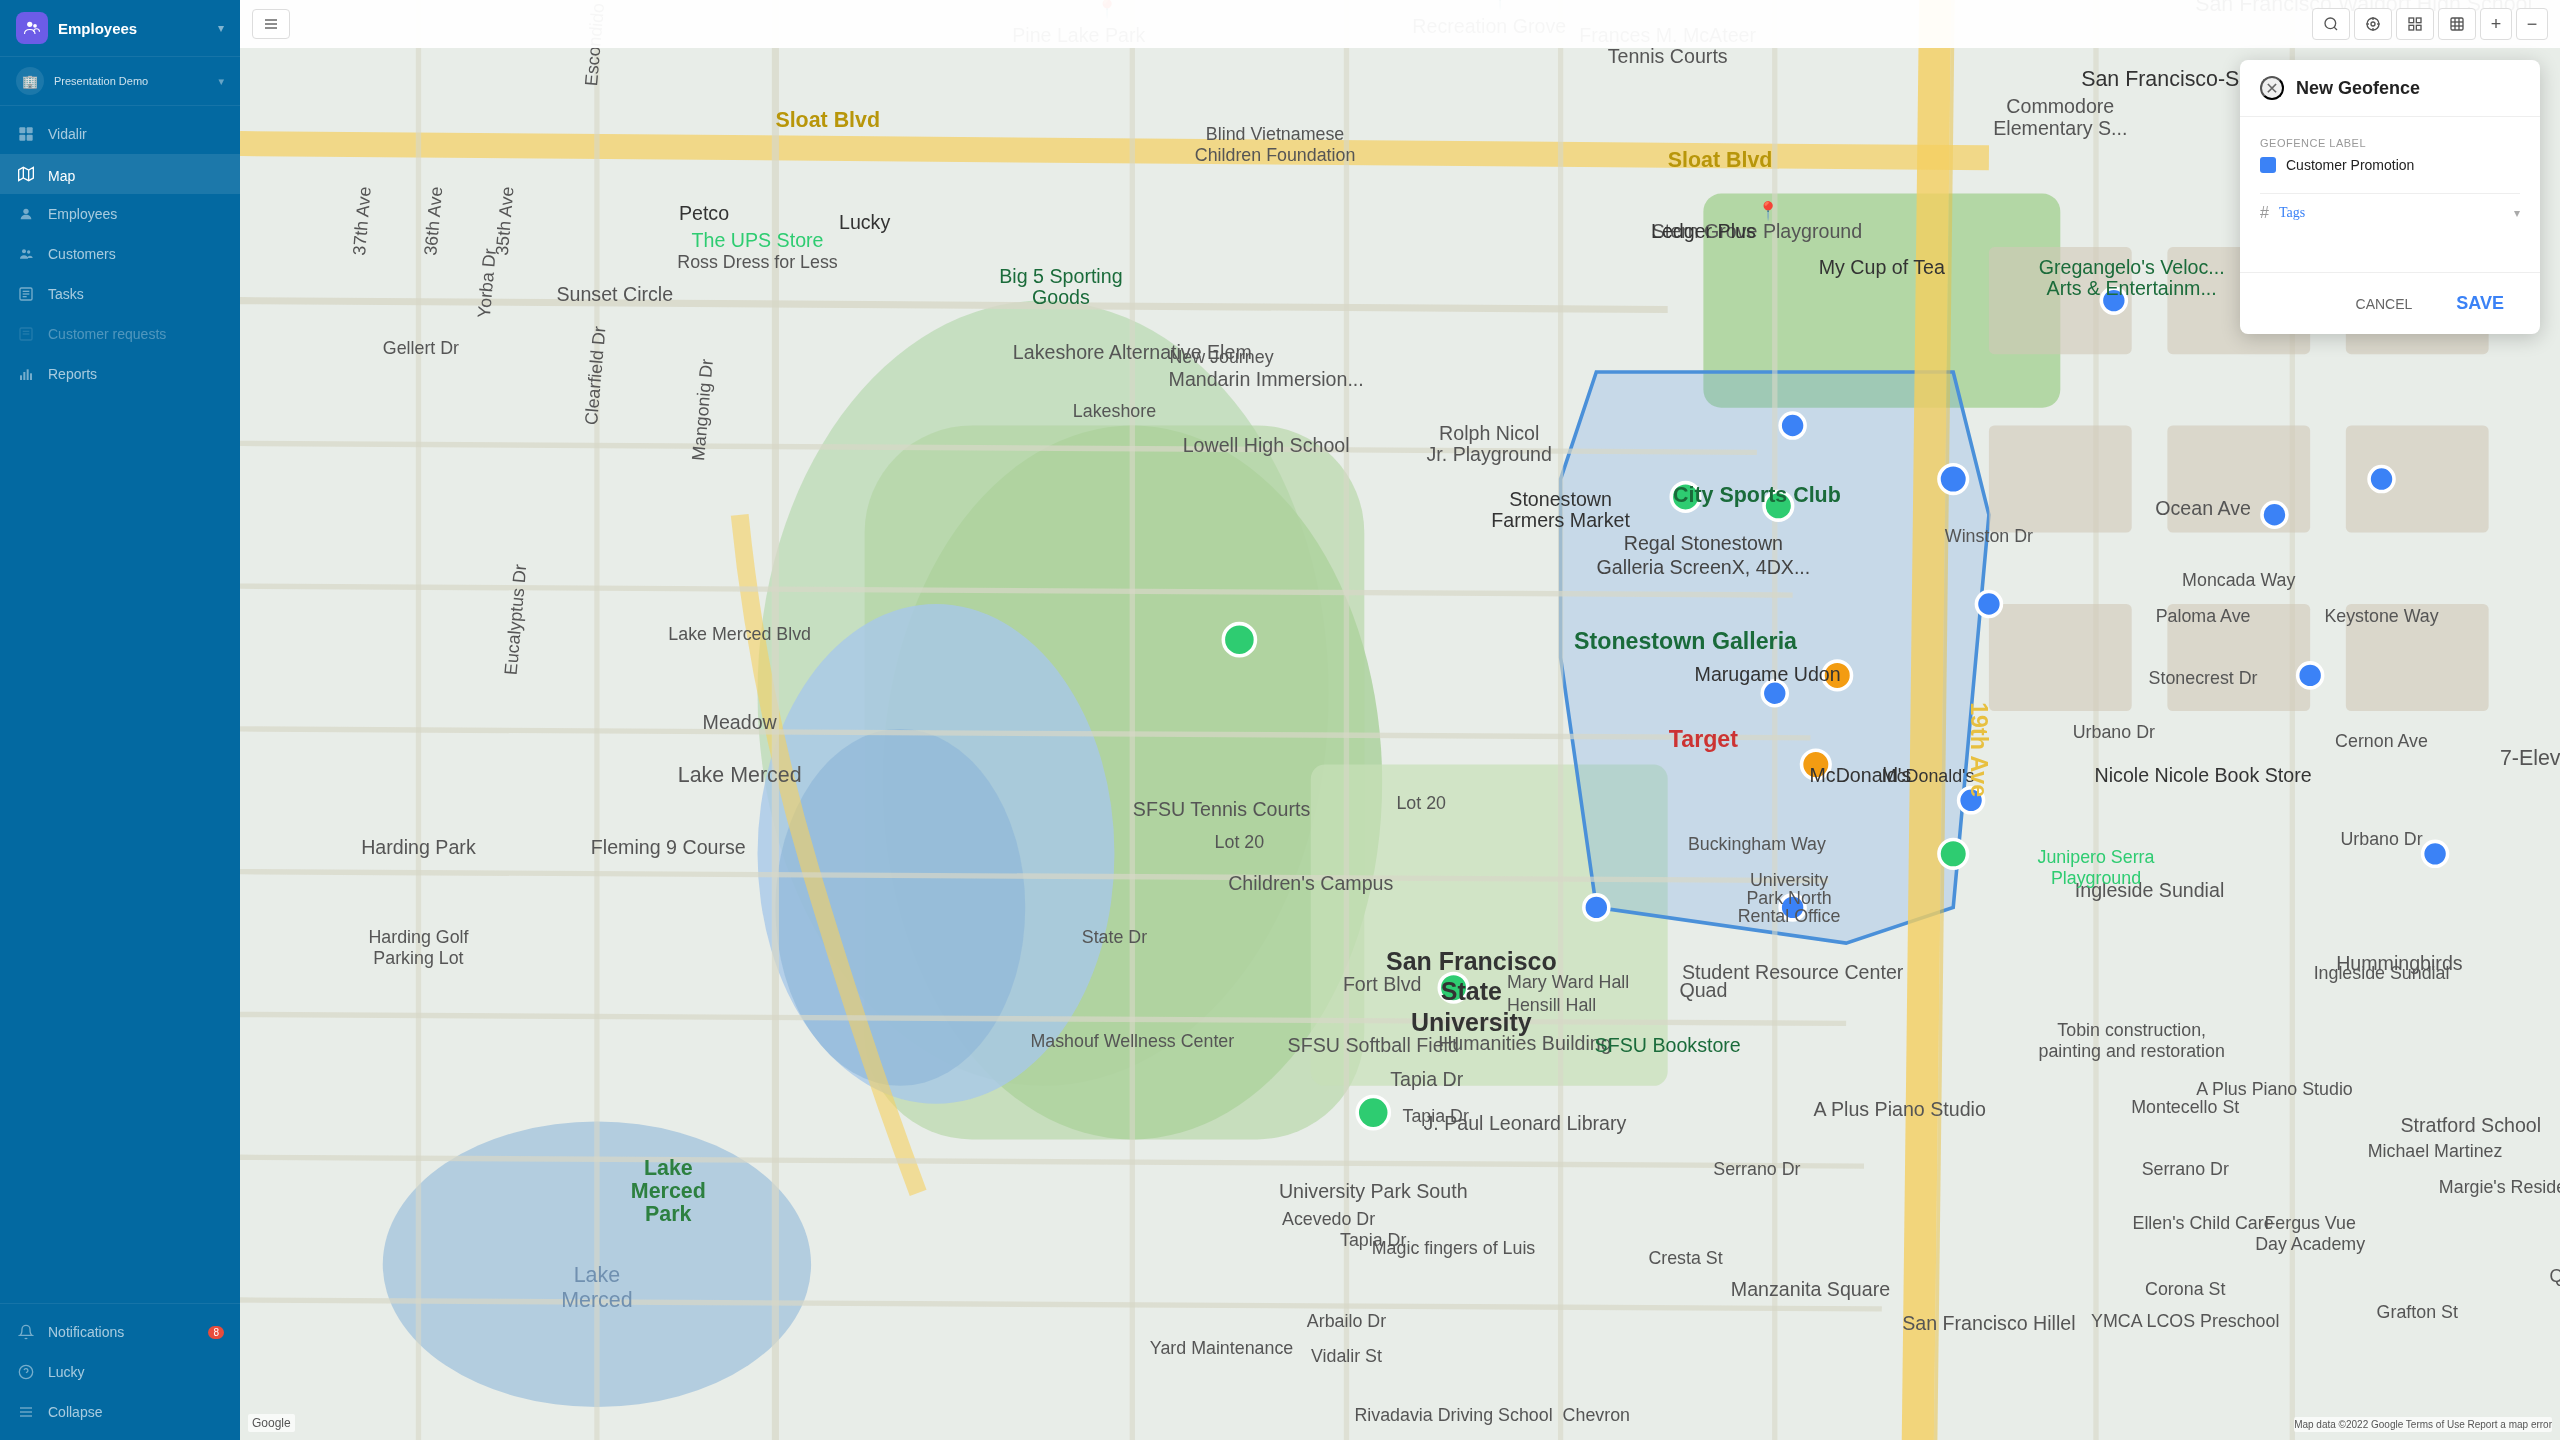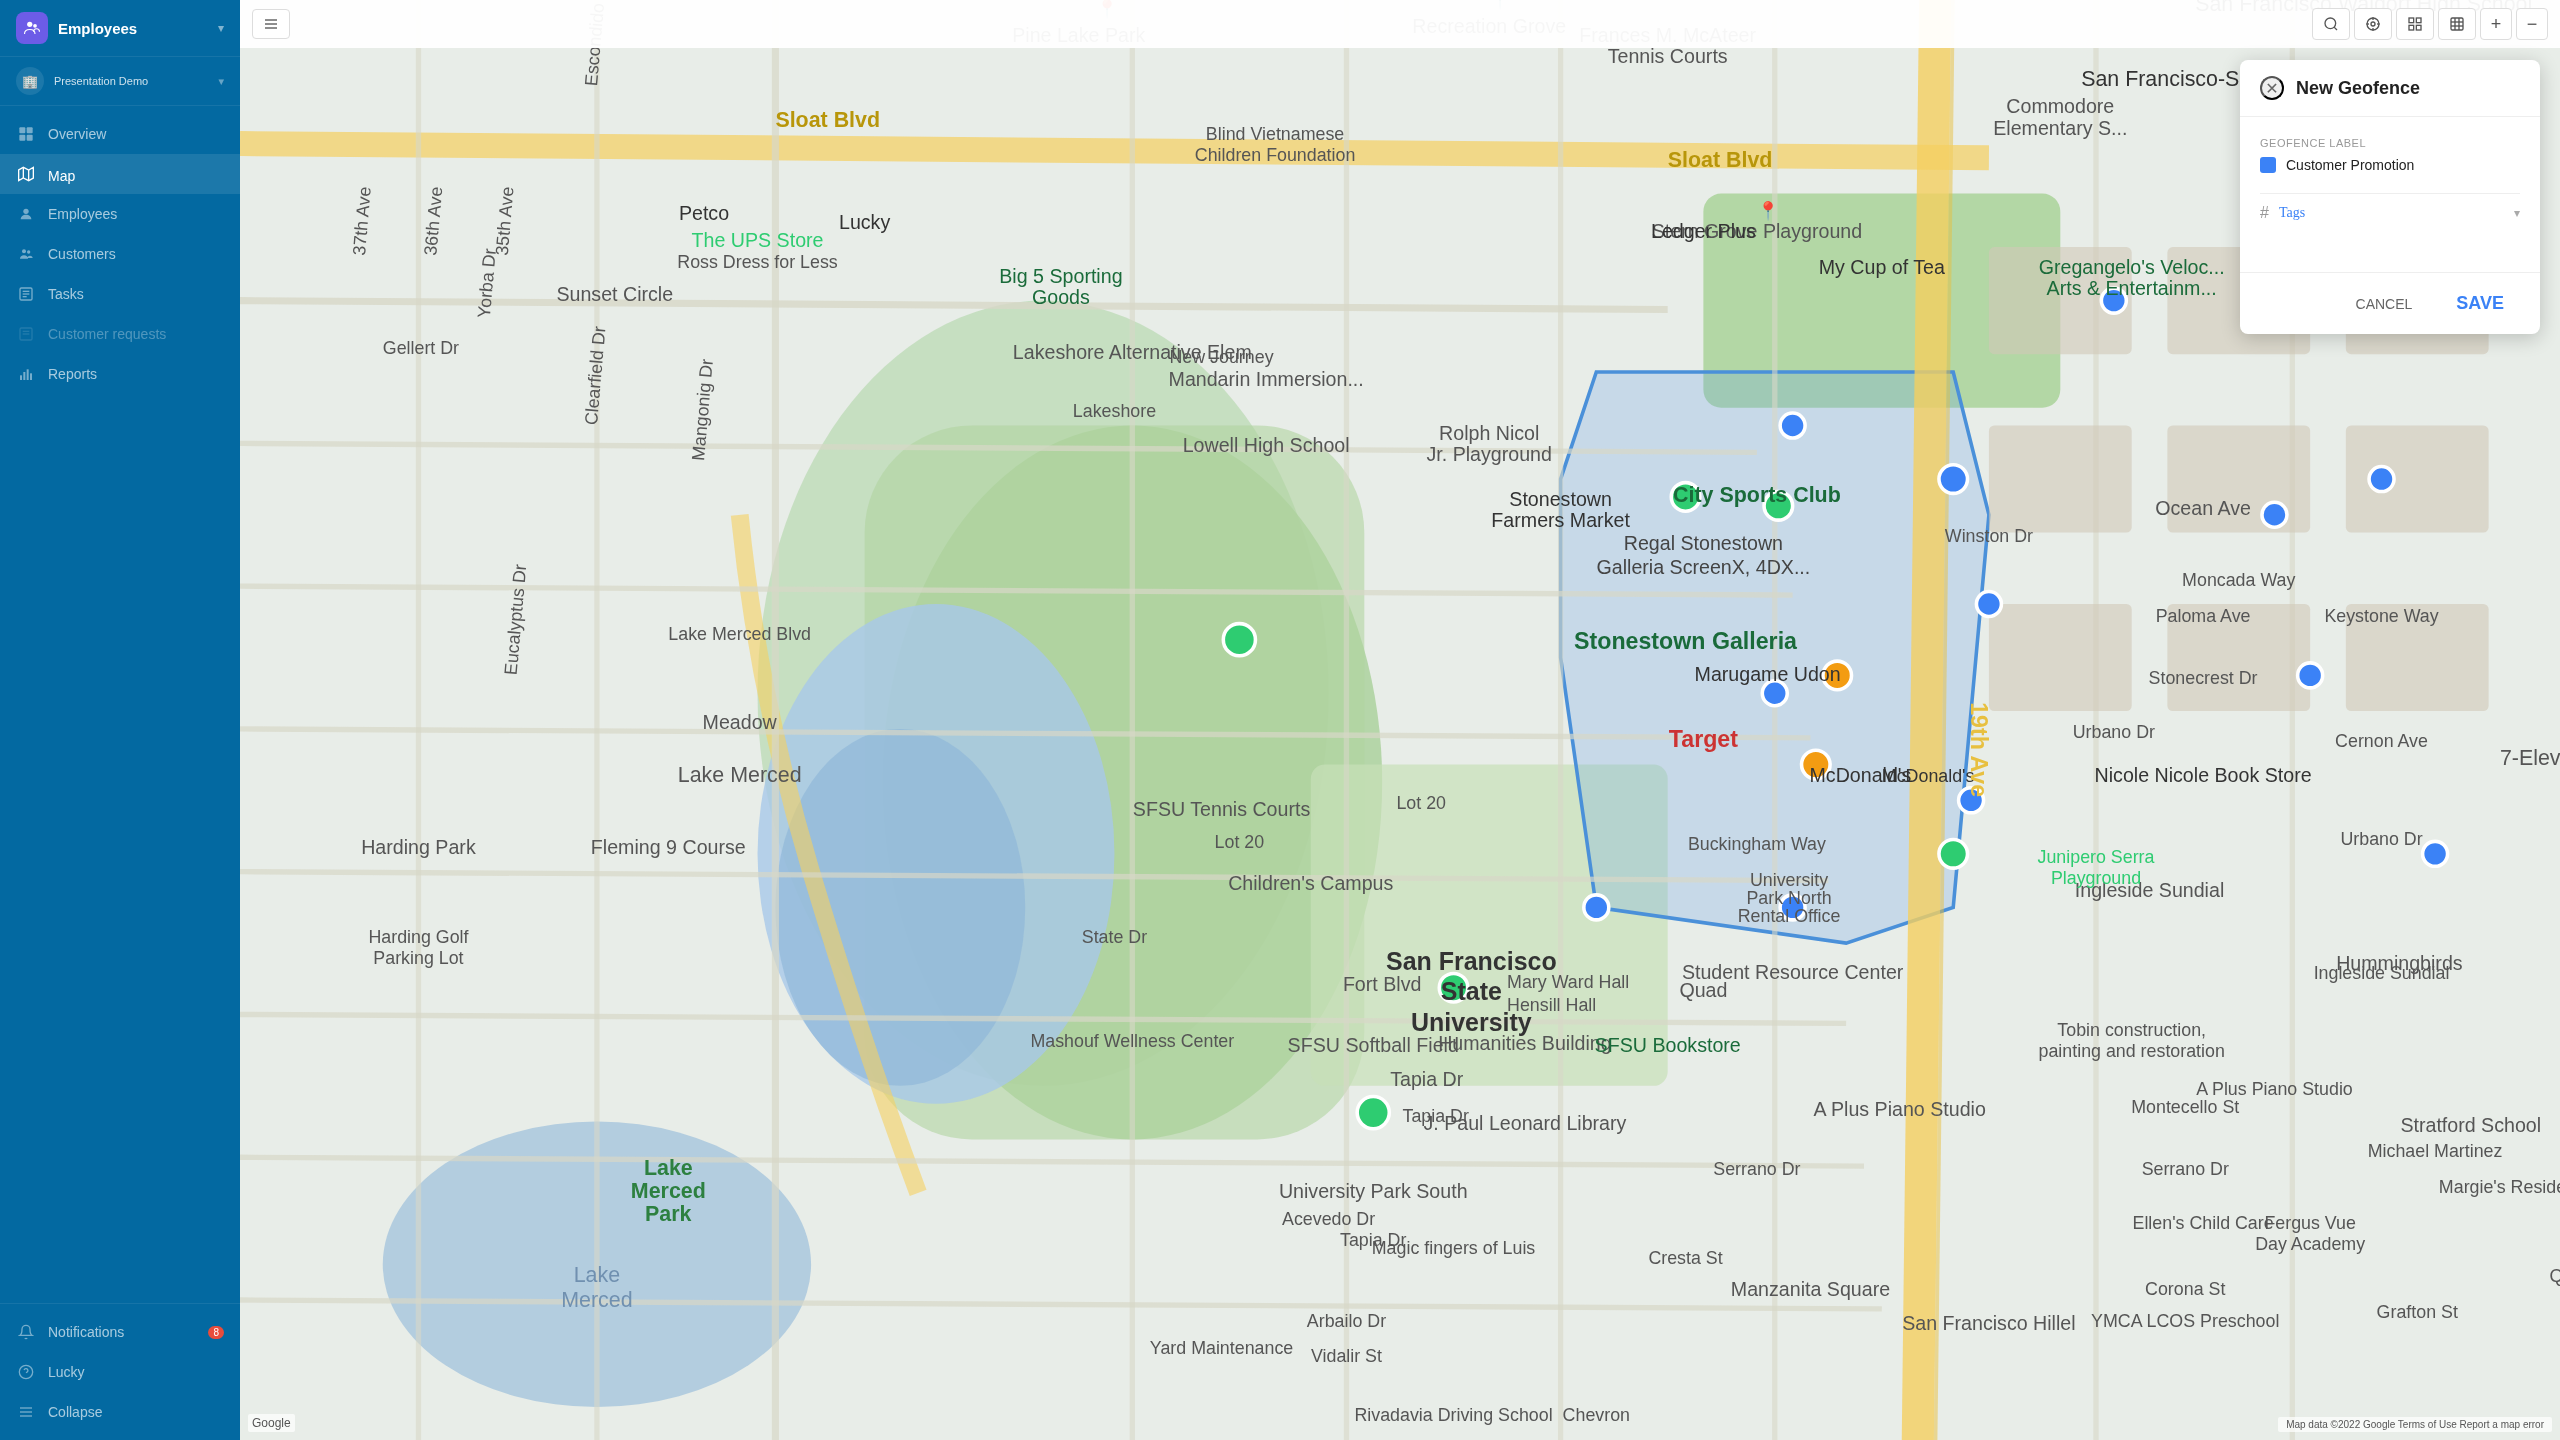--- a/index.html
+++ b/index.html
@@ -342,21 +342,21 @@
       border-radius: 2px;
     }
 
     .map-copyright {
       position: absolute;
       bottom: 8px;
       right: 8px;
       font-size: 10px;
       color: #555;
       background: rgba(255,255,255,0.7);
-      padding: 2px 8px;
+      padding: 2px 0;
       border-radius: 2px;
       margin-left: 46px;
     }
   </style>
 </head>
 <body>
 
 <div class="sidebar">
 
   <div class="sidebar-header">
@@ -381,21 +381,21 @@
   <nav class="sidebar-nav">
     <div class="nav-item">
       <span class="nav-icon">
         <svg width="16" height="16" viewBox="0 0 24 24" fill="currentColor" opacity="0.7">
           <rect x="2" y="2" width="9" height="9" rx="1.5"></rect>
           <rect x="13" y="2" width="9" height="9" rx="1.5"></rect>
           <rect x="2" y="13" width="9" height="9" rx="1.5"></rect>
           <rect x="13" y="13" width="9" height="9" rx="1.5"></rect>
         </svg>
       </span>
-      <span>Overview</span>
+      <span>Vidalir</span>
     </div>
     <div class="nav-item active">
       <span class="nav-icon">
         <svg width="16" height="16" viewBox="0 0 24 24" fill="none" stroke="currentColor" stroke-width="2">
           <polygon points="1,6 1,22 8,18 16,22 23,18 23,2 16,6 8,2"></polygon>
           <line x1="8" y1="2" x2="8" y2="18"></line>
           <line x1="16" y1="6" x2="16" y2="22"></line>
         </svg>
       </span>
       <span>Map</span>

